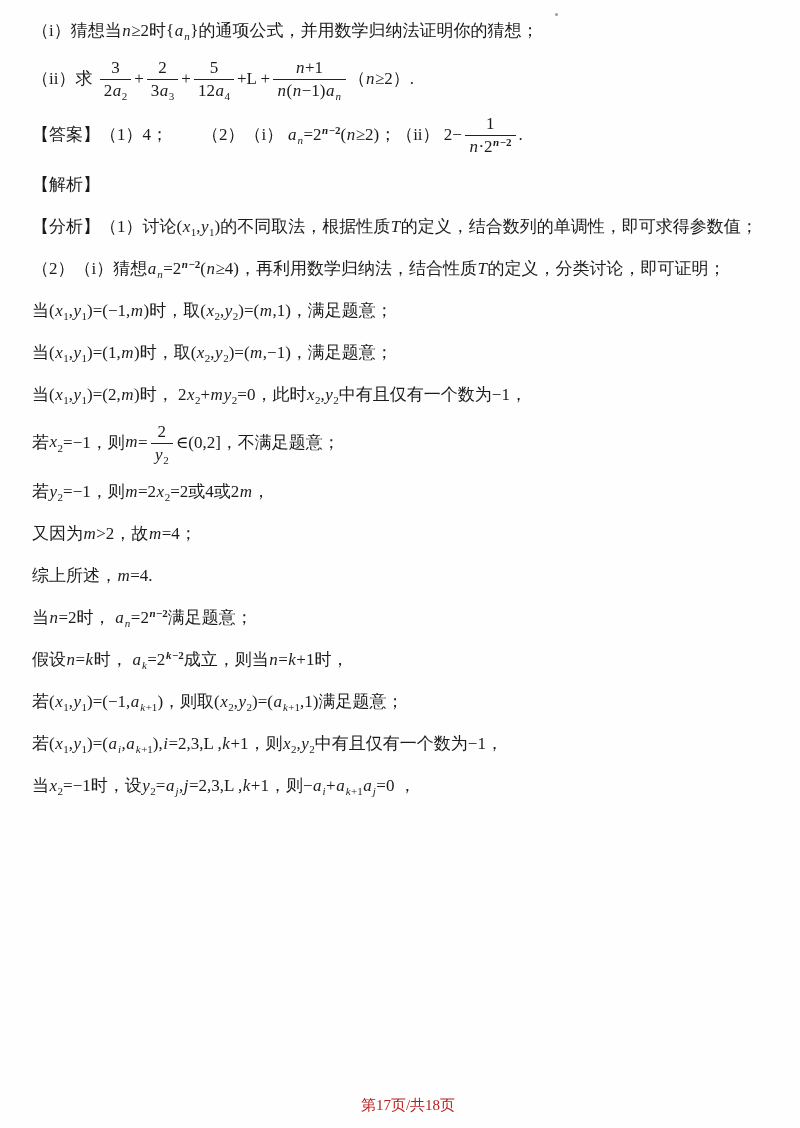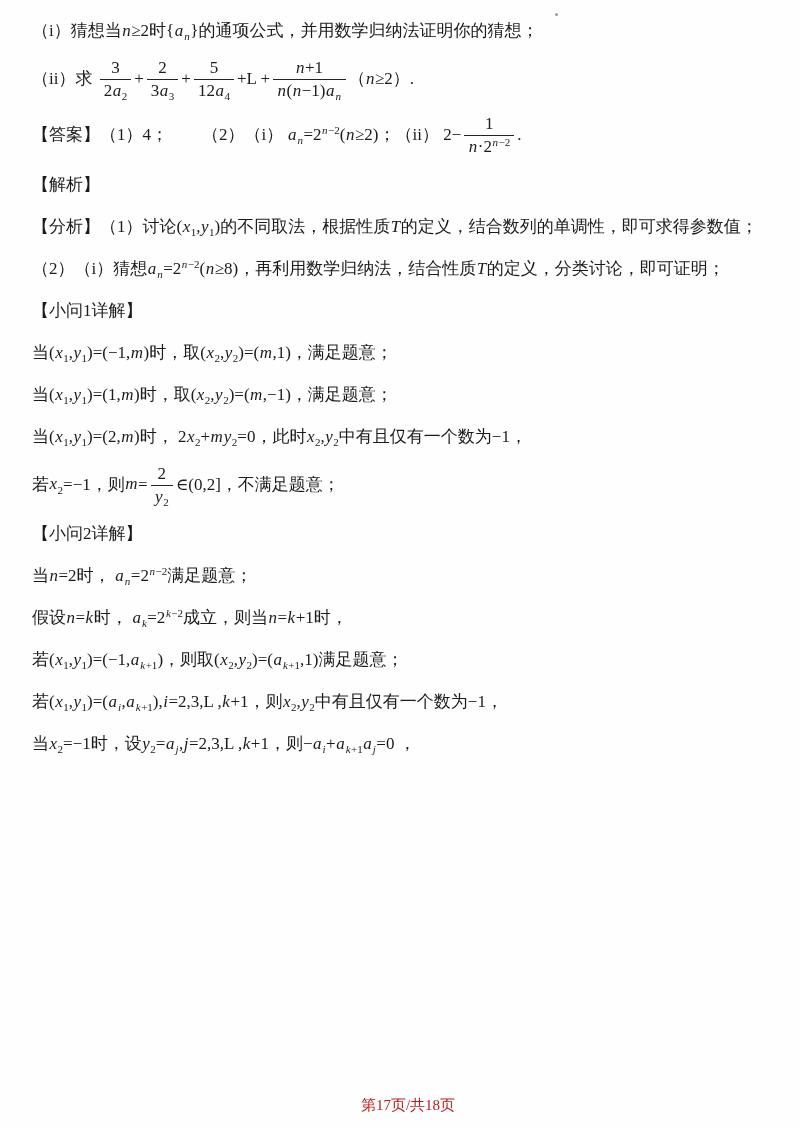--- a/index.html
+++ b/index.html
@@ -17,21 +17,21 @@
     left: 32px; top: 16px; right: 28px;
     font-size: 17px;
     line-height: 30px;
   }
   .line { margin-bottom: 12px; white-space: pre-wrap; }
   .t { font-style: normal; }
   .v { font-style: italic; padding: 0 0.5px; }
   sub, sup { font-size: 11px; line-height: 0; font-style: normal; }
   sub .v, sup .v { font-style: italic; }
   sub { vertical-align: -4px; }
-  sup { vertical-align: 6px; }
+  sup { vertical-align: 6px; font-weight: bold; }
   .frac {
     display: inline-flex;
     flex-direction: column;
     text-align: center;
     vertical-align: middle;
     margin: 0 3px;
     line-height: 1.2;
   }
   .frac .fn { padding: 0 4px 1px; display: block; }
   .frac .fd { border-top: 1.4px solid #222; padding: 1px 4px 0; display: block; }
@@ -54,27 +54,28 @@
 <body>
 
 <div class="page">
   <div class="artifact"></div>
   <div id="doc" class="doc">
       <div class="line"><span class="t">（i）猜想当</span><span class="v">n</span><span class="t">≥2时</span><span class="t">{</span><span class="v">a</span><sub><span class="v">n</span></sub><span class="t">}</span><span class="t">的通项公式，并用数学归纳法证明你的猜想；</span></div>
       <div class="line"><span class="t">（ii）求 </span><span class="frac"><span class="fn"><span class="t">3</span></span><span class="fd"><span class="t">2</span><span class="v">a</span><sub>2</sub></span></span><span class="t">+</span><span class="frac"><span class="fn"><span class="t">2</span></span><span class="fd"><span class="t">3</span><span class="v">a</span><sub>3</sub></span></span><span class="t">+</span><span class="frac"><span class="fn"><span class="t">5</span></span><span class="fd"><span class="t">12</span><span class="v">a</span><sub>4</sub></span></span><span class="t">+L +</span><span class="frac"><span class="fn"><span class="v">n</span><span class="t">+1</span></span><span class="fd"><span class="v">n</span><span class="t">(</span><span class="v">n</span><span class="t">−1)</span><span class="v">a</span><sub><span class="v">n</span></sub></span></span><span class="t">（</span><span class="v">n</span><span class="t">≥2）.</span></div>
       <div class="line"><span class="t">【答案】（1）4；        （2）（i） </span><span class="v">a</span><sub><span class="v">n</span></sub><span class="t">=2</span><sup><span class="v">n</span><span class="t">−2</span></sup><span class="t">(</span><span class="v">n</span><span class="t">≥2)；（ii） 2−</span><span class="frac"><span class="fn"><span class="t">1</span></span><span class="fd"><span class="v">n</span><span class="t">·2</span><sup><span class="v">n</span><span class="t">−2</span></sup></span></span><span class="t">.</span></div>
       <div class="line"><span class="t">【解析】</span></div>
       <div class="line"><span class="t">【分析】（1）讨论(</span><span class="v">x</span><sub>1</sub><span class="t">,</span><span class="v">y</span><sub>1</sub><span class="t">)的不同取法，根据性质</span><span class="v">T</span><span class="t">的定义，结合数列的单调性，即可求得参数值；</span></div>
-      <div class="line"><span class="t">（2）（i）猜想</span><span class="v">a</span><sub><span class="v">n</span></sub><span class="t">=2</span><sup><span class="v">n</span><span class="t">−2</span></sup><span class="t">(</span><span class="v">n</span><span class="t">≥8)，再利用数学归纳法，结合性质</span><span class="v">T</span><span class="t">的定义，分类讨论，即可证明；</span></div>
-      <div class="line"><span class="t">【小问1详解】</span></div>
+      <div class="line"><span class="t">（2）（i）猜想</span><span class="v">a</span><sub><span class="v">n</span></sub><span class="t">=2</span><sup><span class="v">n</span><span class="t">−2</span></sup><span class="t">(</span><span class="v">n</span><span class="t">≥4)，再利用数学归纳法，结合性质</span><span class="v">T</span><span class="t">的定义，分类讨论，即可证明；</span></div>
       <div class="line"><span class="t">当(</span><span class="v">x</span><sub>1</sub><span class="t">,</span><span class="v">y</span><sub>1</sub><span class="t">)=(−1,</span><span class="v">m</span><span class="t">)时，取(</span><span class="v">x</span><sub>2</sub><span class="t">,</span><span class="v">y</span><sub>2</sub><span class="t">)=(</span><span class="v">m</span><span class="t">,1)，满足题意；</span></div>
       <div class="line"><span class="t">当(</span><span class="v">x</span><sub>1</sub><span class="t">,</span><span class="v">y</span><sub>1</sub><span class="t">)=(1,</span><span class="v">m</span><span class="t">)时，取(</span><span class="v">x</span><sub>2</sub><span class="t">,</span><span class="v">y</span><sub>2</sub><span class="t">)=(</span><span class="v">m</span><span class="t">,−1)，满足题意；</span></div>
       <div class="line"><span class="t">当(</span><span class="v">x</span><sub>1</sub><span class="t">,</span><span class="v">y</span><sub>1</sub><span class="t">)=(2,</span><span class="v">m</span><span class="t">)时， 2</span><span class="v">x</span><sub>2</sub><span class="t">+</span><span class="v">m</span><span class="v">y</span><sub>2</sub><span class="t">=0，此时</span><span class="v">x</span><sub>2</sub><span class="t">,</span><span class="v">y</span><sub>2</sub><span class="t">中有且仅有一个数为−1，</span></div>
       <div class="line"><span class="t">若</span><span class="v">x</span><sub>2</sub><span class="t">=−1，则</span><span class="v">m</span><span class="t">=</span><span class="frac"><span class="fn"><span class="t">2</span></span><span class="fd"><span class="v">y</span><sub>2</sub></span></span><span class="t">∈(0,2]，不满足题意；</span></div>
-      <div class="line"><span class="t">【小问2详解】</span></div>
+      <div class="line"><span class="t">若</span><span class="v">y</span><sub>2</sub><span class="t">=−1，则</span><span class="v">m</span><span class="t">=2</span><span class="v">x</span><sub>2</sub><span class="t">=2或4或2</span><span class="v">m</span><span class="t">，</span></div>
+      <div class="line"><span class="t">又因为</span><span class="v">m</span><span class="t">&gt;2，故</span><span class="v">m</span><span class="t">=4；</span></div>
+      <div class="line"><span class="t">综上所述，</span><span class="v">m</span><span class="t">=4.</span></div>
       <div class="line"><span class="t">当</span><span class="v">n</span><span class="t">=2时， </span><span class="v">a</span><sub><span class="v">n</span></sub><span class="t">=2</span><sup><span class="v">n</span><span class="t">−2</span></sup><span class="t">满足题意；</span></div>
       <div class="line"><span class="t">假设</span><span class="v">n</span><span class="t">=</span><span class="v">k</span><span class="t">时， </span><span class="v">a</span><sub><span class="v">k</span></sub><span class="t">=2</span><sup><span class="v">k</span><span class="t">−2</span></sup><span class="t">成立，则当</span><span class="v">n</span><span class="t">=</span><span class="v">k</span><span class="t">+1时，</span></div>
       <div class="line"><span class="t">若(</span><span class="v">x</span><sub>1</sub><span class="t">,</span><span class="v">y</span><sub>1</sub><span class="t">)=(−1,</span><span class="v">a</span><sub><span class="v">k</span><span class="t">+1</span></sub><span class="t">)，则取(</span><span class="v">x</span><sub>2</sub><span class="t">,</span><span class="v">y</span><sub>2</sub><span class="t">)=(</span><span class="v">a</span><sub><span class="v">k</span><span class="t">+1</span></sub><span class="t">,1)满足题意；</span></div>
       <div class="line"><span class="t">若(</span><span class="v">x</span><sub>1</sub><span class="t">,</span><span class="v">y</span><sub>1</sub><span class="t">)=(</span><span class="v">a</span><sub><span class="v">i</span></sub><span class="t">,</span><span class="v">a</span><sub><span class="v">k</span><span class="t">+1</span></sub><span class="t">),</span><span class="v">i</span><span class="t">=2,3,L ,</span><span class="v">k</span><span class="t">+1，则</span><span class="v">x</span><sub>2</sub><span class="t">,</span><span class="v">y</span><sub>2</sub><span class="t">中有且仅有一个数为−1，</span></div>
       <div class="line"><span class="t">当</span><span class="v">x</span><sub>2</sub><span class="t">=−1时，设</span><span class="v">y</span><sub>2</sub><span class="t">=</span><span class="v">a</span><sub><span class="v">j</span></sub><span class="t">,</span><span class="v">j</span><span class="t">=2,3,L ,</span><span class="v">k</span><span class="t">+1，则−</span><span class="v">a</span><sub><span class="v">i</span></sub><span class="t">+</span><span class="v">a</span><sub><span class="v">k</span><span class="t">+1</span></sub><span class="v">a</span><sub><span class="v">j</span></sub><span class="t">=0 ，</span></div>
     </div>
   <div class="footer">
     <span>第17页/共18页</span>
   </div>
 </div>

